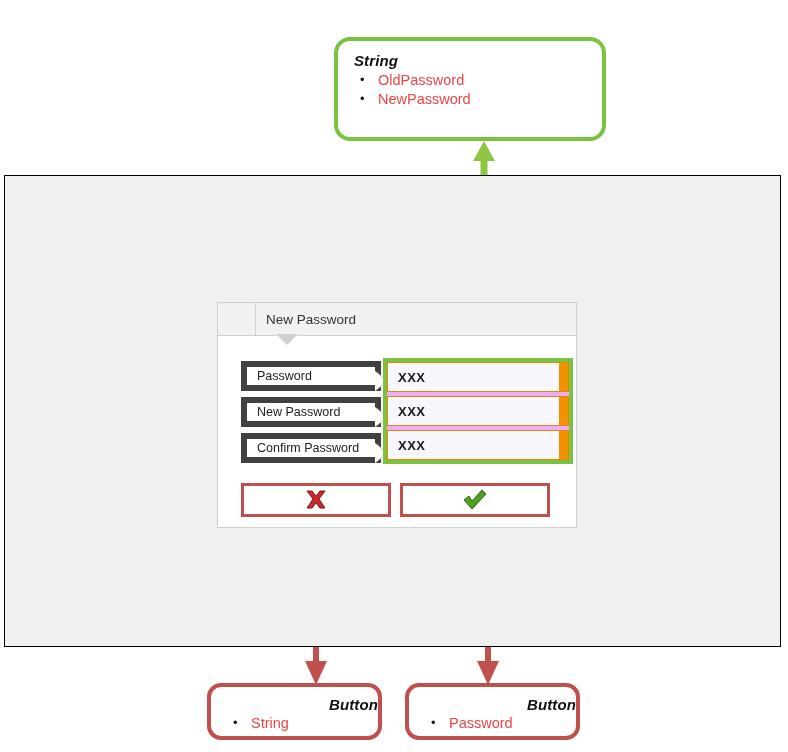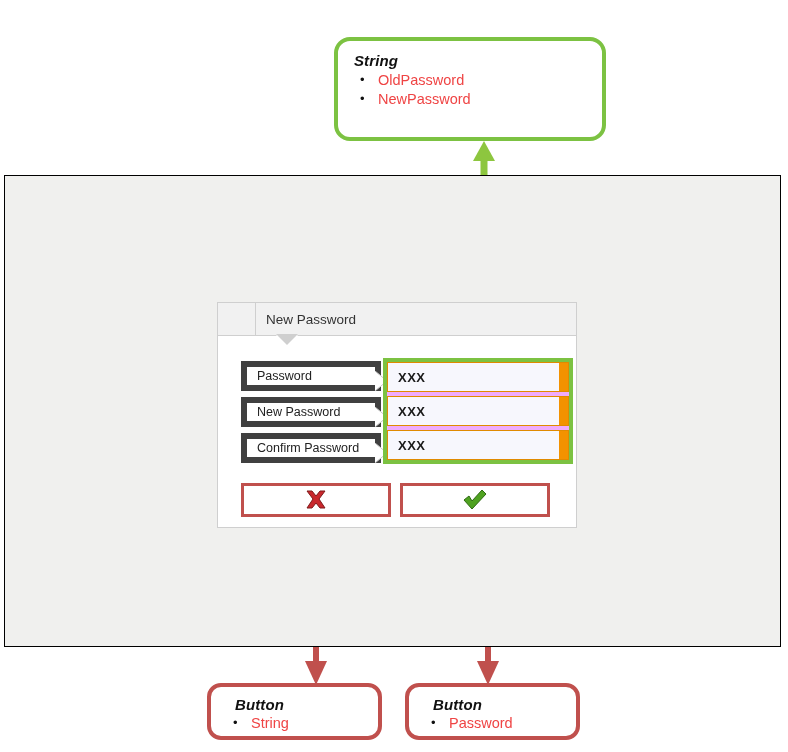--- a/index.html
+++ b/index.html
@@ -73,21 +73,21 @@
 
   
   .callout-red {
     position: absolute;
     box-sizing: border-box;
     background: #ffffff;
     border: 4px solid #C0504D;
     border-radius: 14px;
     z-index: 6;
   }
-  .callout-red .callout-title { margin: 9px 0 1px 24px; }
+  .callout-red .callout-title { margin: 9px 0 1px 32px; text-align: right; }
   #callout-cancel  { left: 207px; top: 670px; width: 175px; height: 57px; }
   #callout-confirm { left: 405px; top: 670px; width: 175px; height: 57px; }
 
   
   #panel {
     position: absolute;
     left: 4px;
     top: 162px;
     width: 777px;
     height: 472px;

